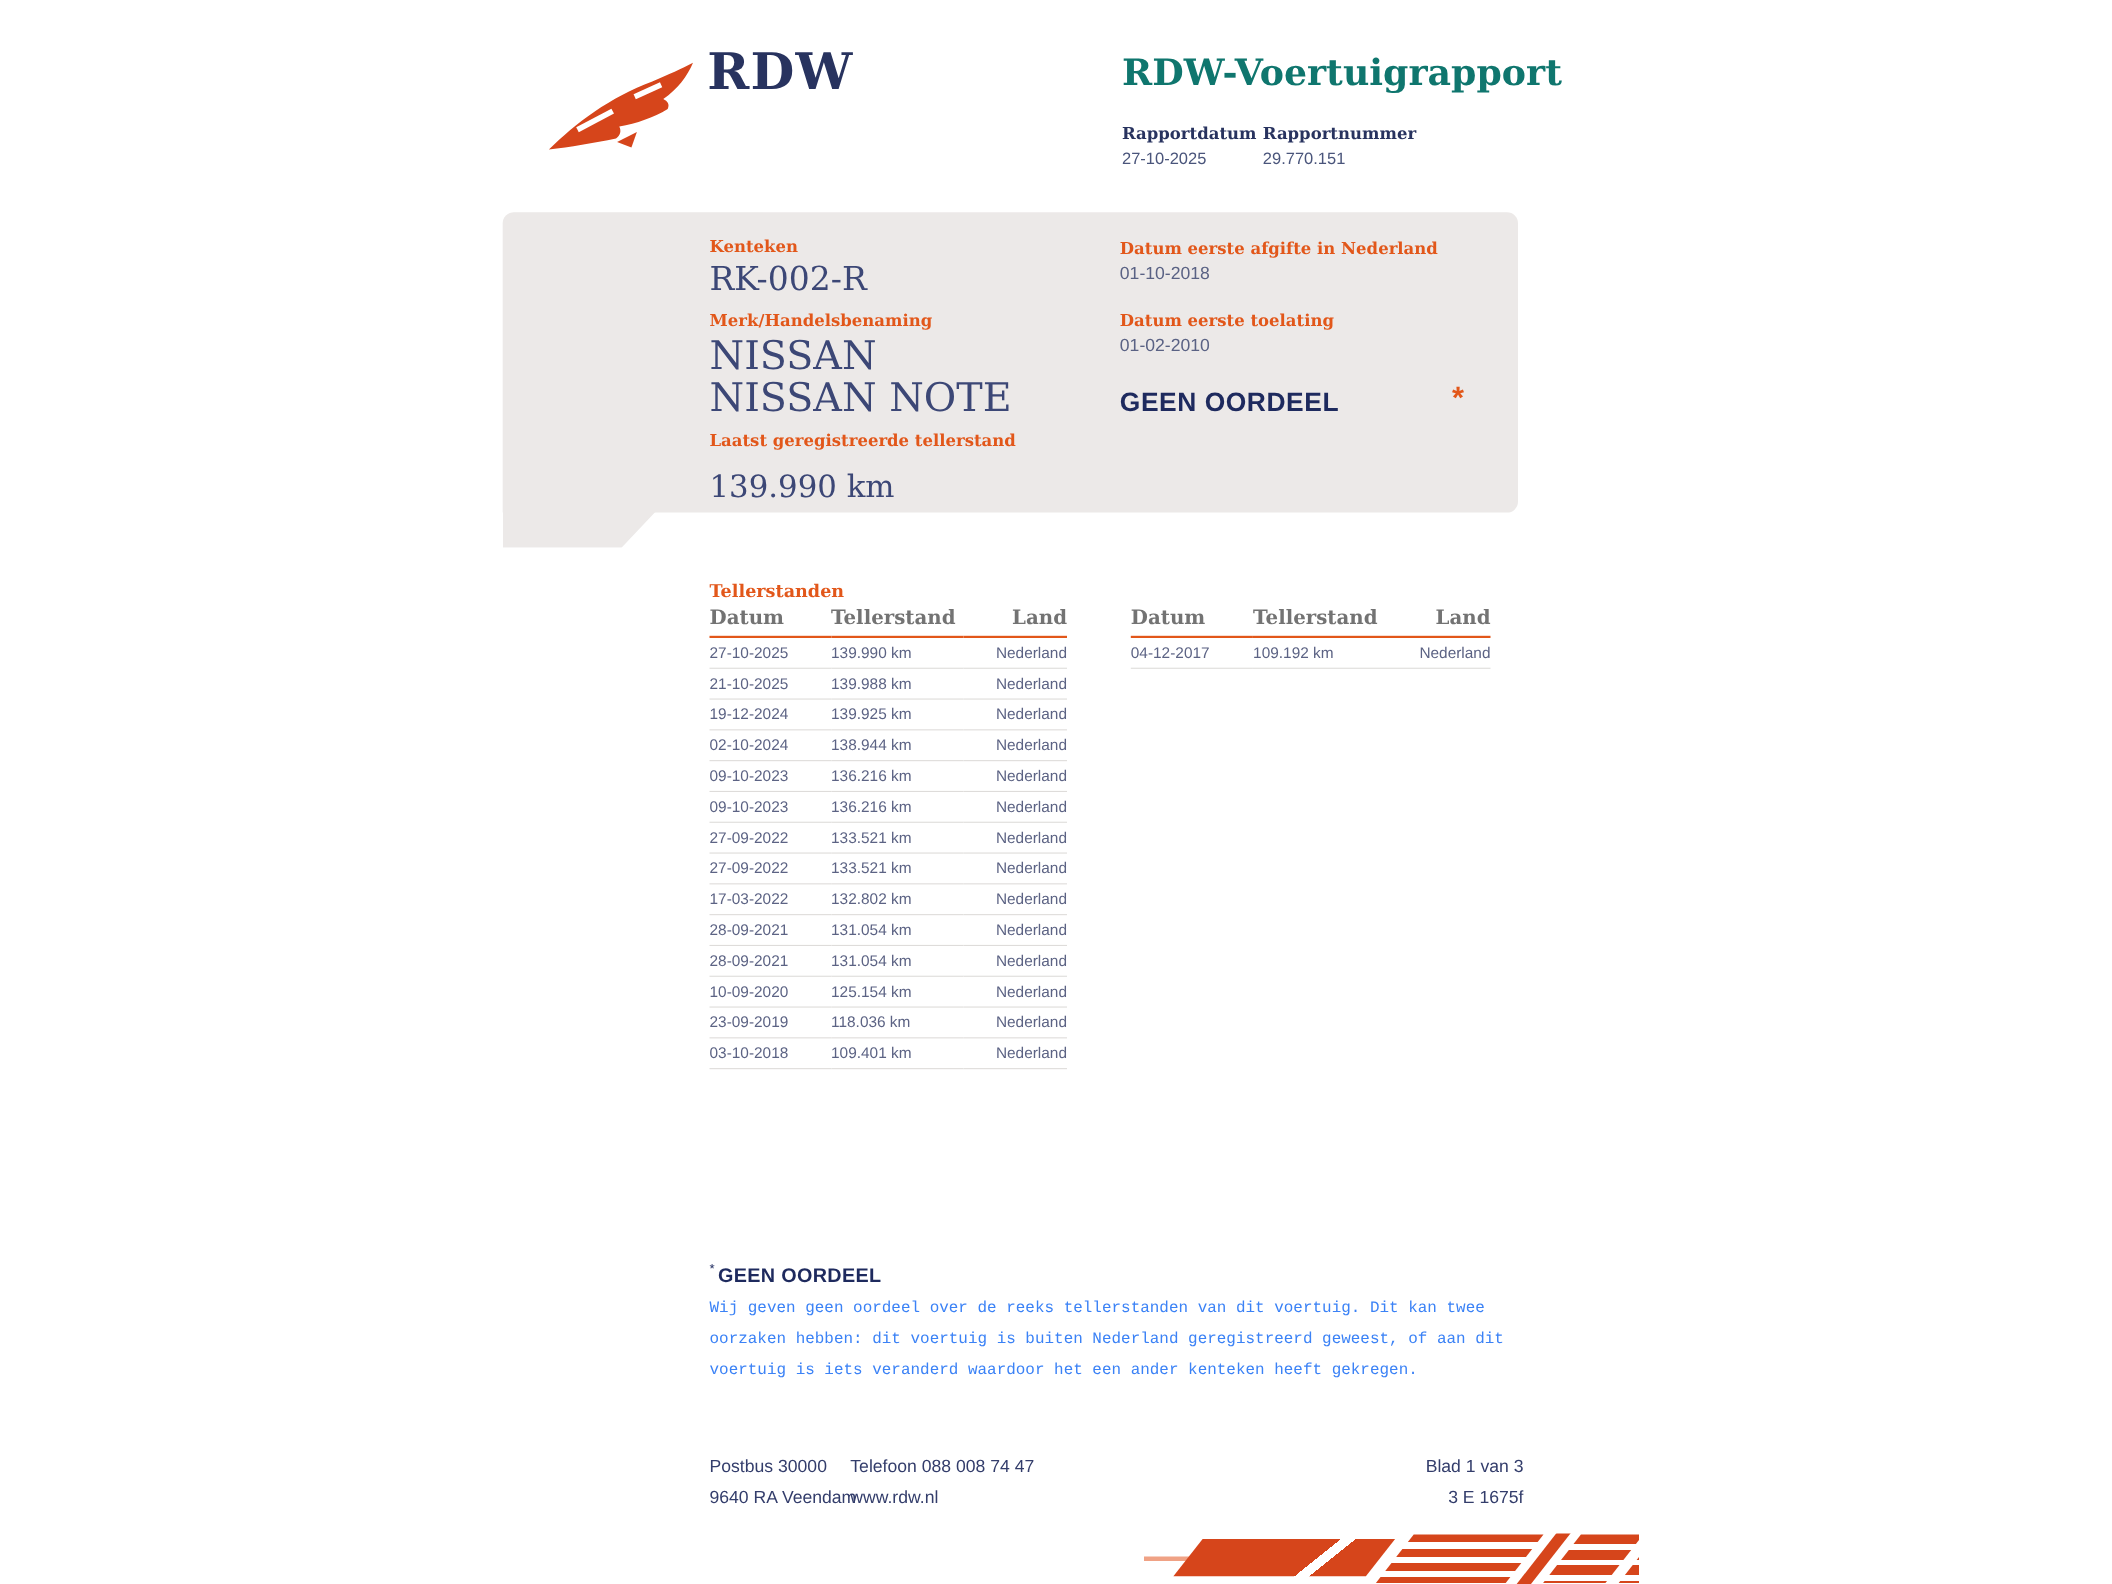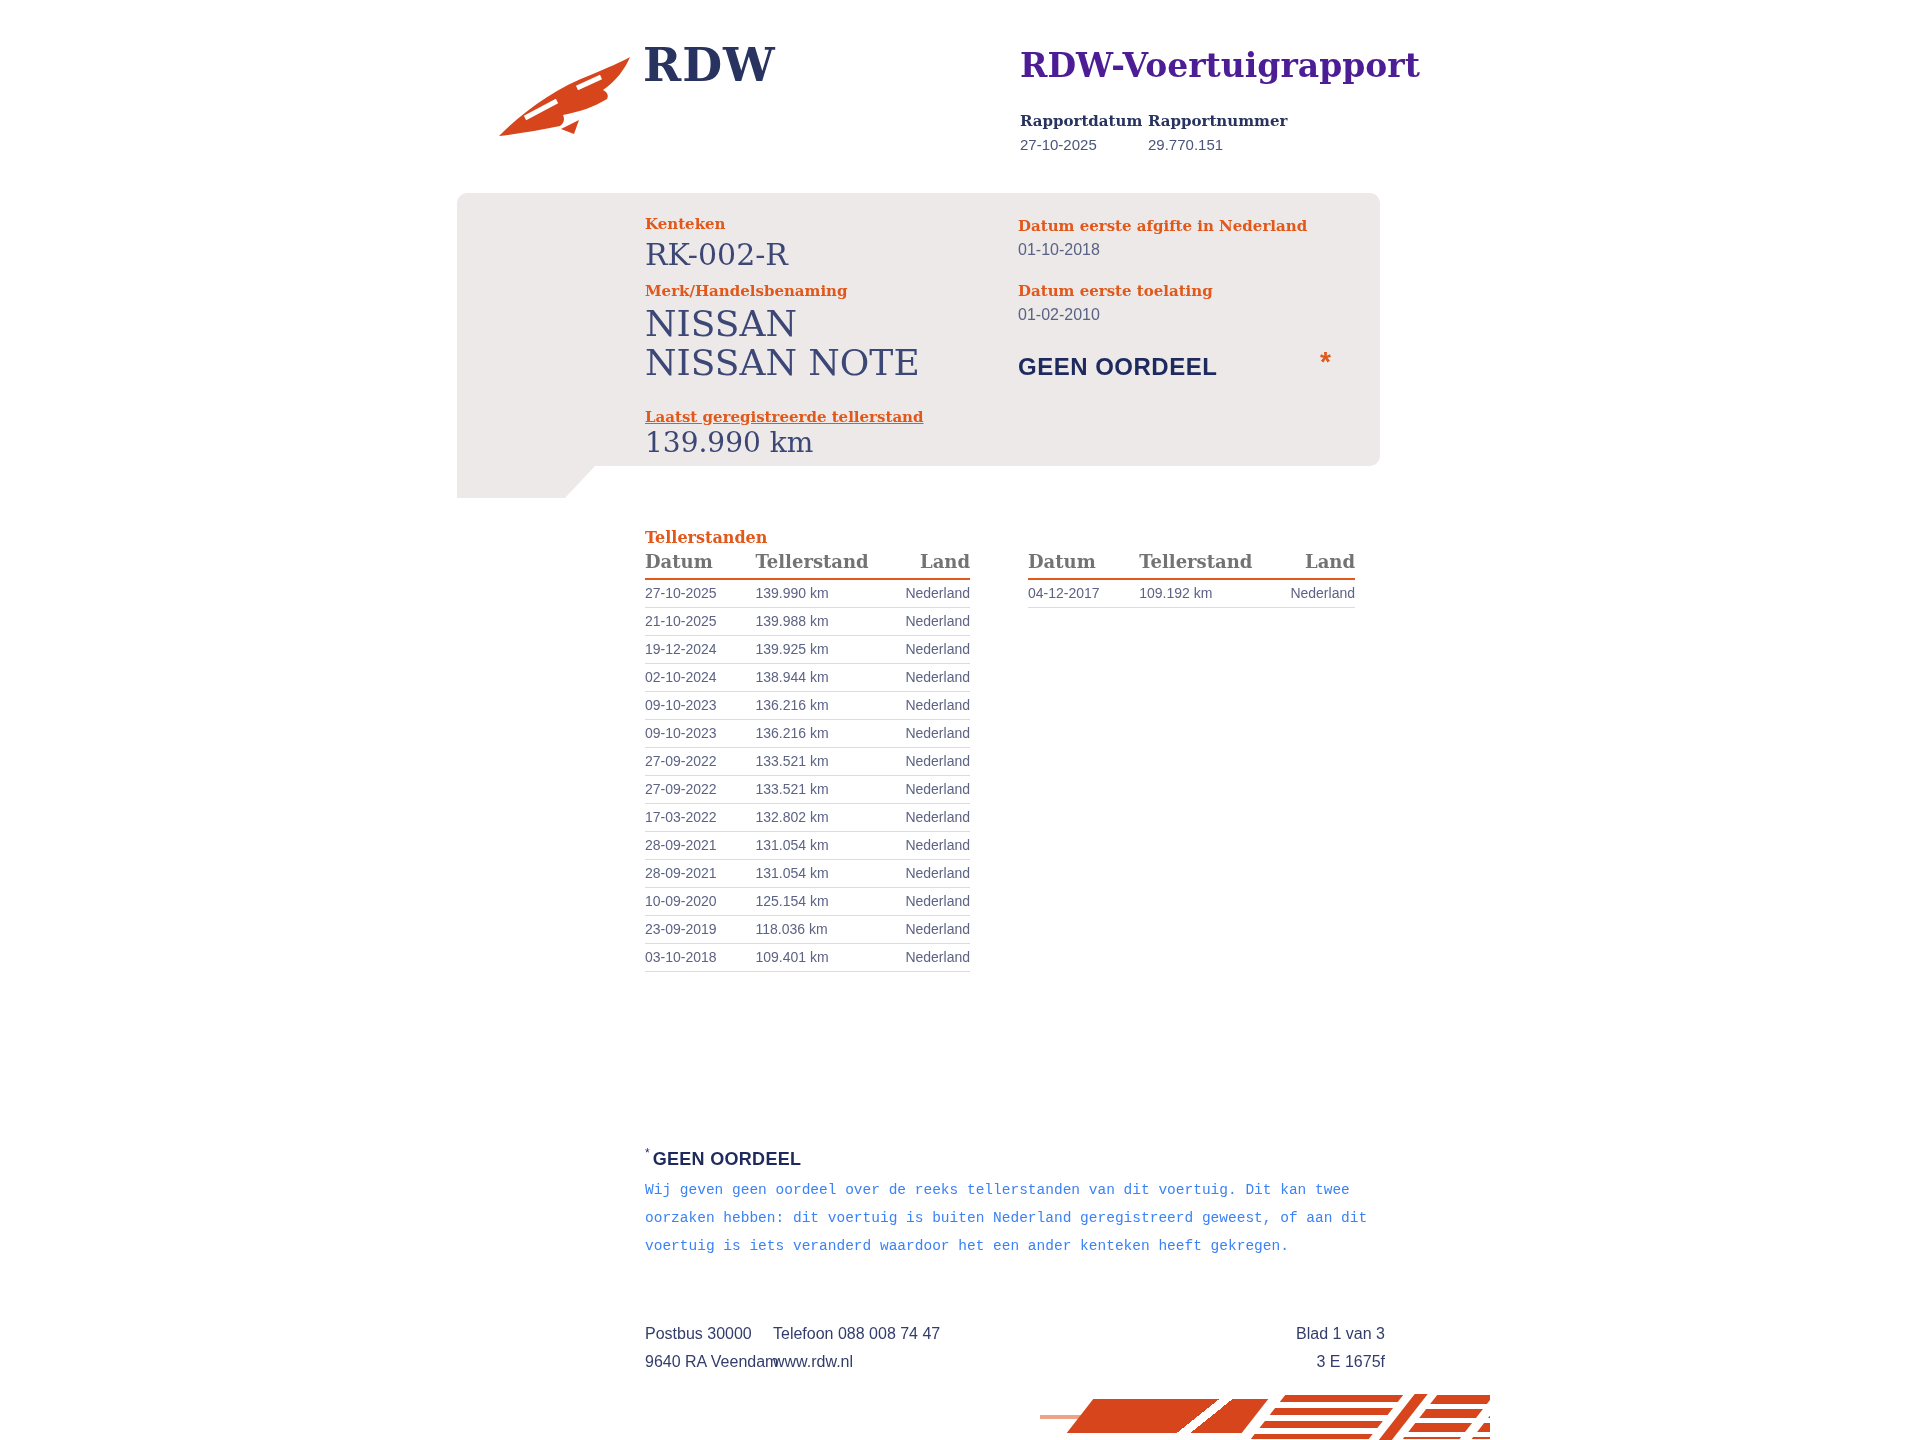--- a/index.html
+++ b/index.html
@@ -4,21 +4,21 @@
 <style>
   html,body{margin:0;padding:0;}
   body{width:1920px;height:1440px;background:#ffffff;position:relative;
        font-family:"Liberation Sans",sans-serif;-webkit-font-smoothing:antialiased;}
   .abs{position:absolute;}
 
   
   .logo-text{left:643px;top:38px;font-family:"DejaVu Serif",serif;font-weight:bold;
              font-size:46px;color:#28335F;letter-spacing:1px;}
   .doc-title{left:1020px;top:46px;font-family:"DejaVu Serif",serif;font-weight:bold;
-             font-size:33px;color:#4c1d95;}
+             font-size:33px;color:#0f766e;}
   .meta-label{font-family:"DejaVu Serif",serif;font-weight:bold;font-size:15px;color:#28335F;}
   .meta-value{font-size:15px;color:#4A557B;}
 
   
   .graybox{left:457px;top:193px;width:923px;height:273px;background:#ECE9E8;
            border-radius:10px 10px 10px 0;}
   .graybox-tab{left:457px;top:464px;width:140px;height:34px;background:#ECE9E8;
            clip-path:polygon(0 0,100% 0,calc(100% - 32px) 100%,0 100%);}
   .f-label{font-family:"DejaVu Serif",serif;font-weight:bold;font-size:15px;color:#E2571A;}
   .f-big{font-family:"DejaVu Serif",serif;font-size:30px;color:#3C4776;}
@@ -85,21 +85,21 @@
 
 <div class="abs graybox"></div>
 <div class="abs graybox-tab"></div>
 
 <div class="abs f-label" style="left:645px;top:215px;">Kenteken</div>
 <div class="abs f-big" style="left:645px;top:237px;">RK-002-R</div>
 
 <div class="abs f-label" style="left:645px;top:282px;">Merk/Handelsbenaming</div>
 <div class="abs f-big" style="left:645px;top:304px;width:285px;font-size:36px;line-height:39px;">NISSAN NISSAN NOTE</div>
 
-<div class="abs f-label" style="left:645px;top:408px;text-decoration:underline;">Laatst geregistreerde tellerstand</div>
+<div class="abs f-label" style="left:645px;top:391px;">Laatst geregistreerde tellerstand</div>
 <div class="abs f-big" style="left:645px;top:426px;font-size:28px;">139.990 km</div>
 
 <div class="abs f-label" style="left:1018px;top:217px;">Datum eerste afgifte in Nederland</div>
 <div class="abs f-val" style="left:1018px;top:241px;">01-10-2018</div>
 
 <div class="abs f-label" style="left:1018px;top:282px;">Datum eerste toelating</div>
 <div class="abs f-val" style="left:1018px;top:306px;">01-02-2010</div>
 
 <div class="abs oordeel" style="left:1018px;top:353px;">GEEN OORDEEL</div>
 <div class="abs oordeel-star" style="left:1320px;top:346px;">*</div>

